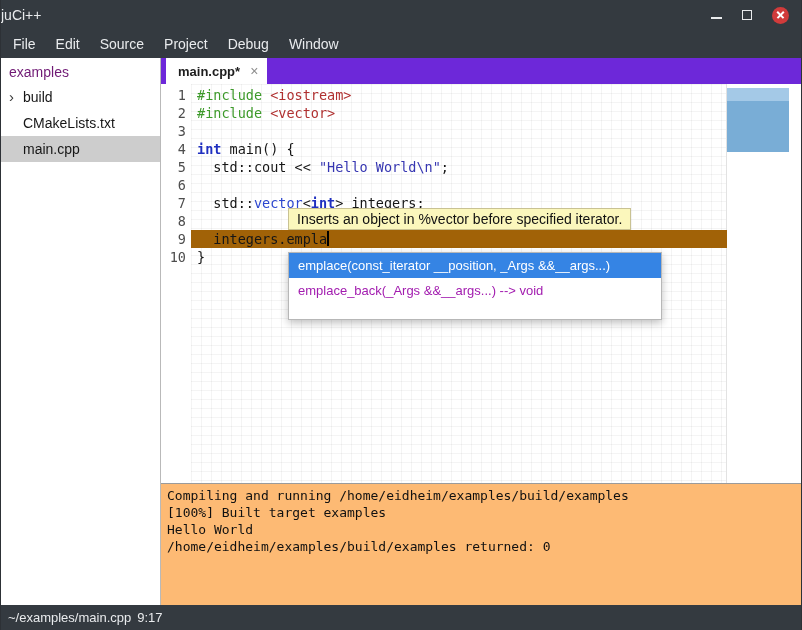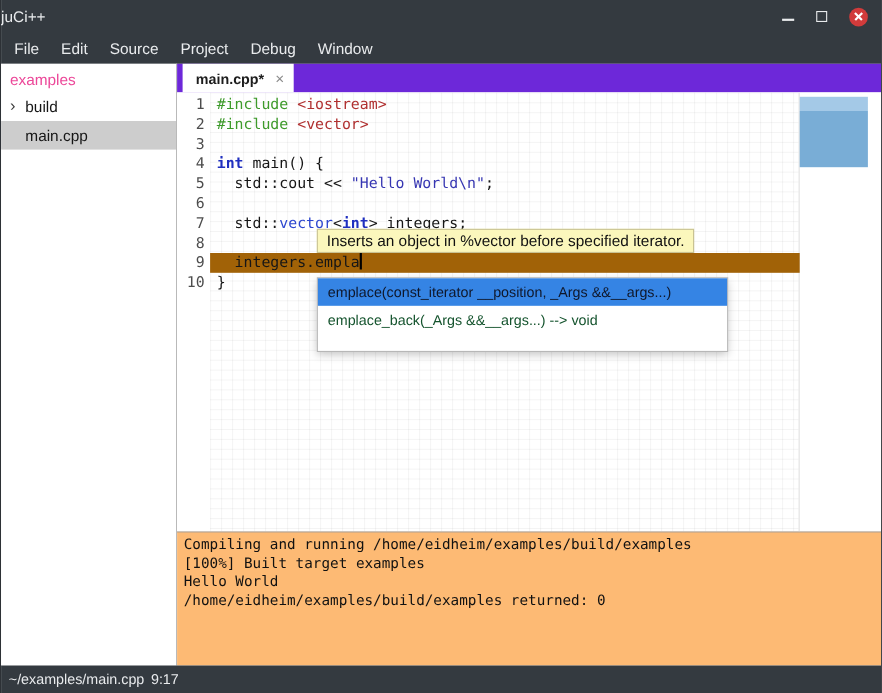--- a/index.html
+++ b/index.html
@@ -24,21 +24,21 @@
     content:""; position:absolute; left:4px; right:4px; top:7.5px; height:1.6px; background:#fff;
   }
   .btn-close::before{ transform:rotate(45deg); }
   .btn-close::after{ transform:rotate(-45deg); }
   
   .menubar{ height:28px; flex:none; background:var(--titlebar-bg,#343a40); display:flex; align-items:center; padding-left:2px; }
   .menu-item{ color:#e9ebed; font-size:14px; padding:0 10px; line-height:28px; cursor:default; }
   
   .main{ flex:1; display:flex; min-height:0; }
   .sidebar{ width:160px; flex:none; background:#fff; border-right:1px solid #b9b9b9; }
-  .sidebar-header{ color:#ec4899; font-size:14px; padding:6px 8px 4px 8px; }
+  .sidebar-header{ color:#701a75; font-size:14px; padding:6px 8px 4px 8px; }
   .tree-item{ height:26px; display:flex; align-items:center; padding-left:8px; font-size:14px; color:#161616; cursor:default; }
   .tree-item.selected{ background:var(--selection-bg,#cdcdcd); }
   .chevron{ width:14px; flex:none; color:#3a3a3a; font-size:15px; line-height:14px; }
   .right{ flex:1; display:flex; flex-direction:column; min-width:0; }
   
   .tabbar{ height:26px; flex:none; background:#6d28d9; display:flex; align-items:stretch; padding-left:5px; }
   .tab{ background:#fff; display:flex; align-items:center; gap:10px; padding:0 9px 0 12px; font-size:13px; font-weight:bold; color:#1d1d1d; }
   .tab-close{ color:#8d8d8d; font-weight:normal; font-size:14px; cursor:default; }
   
   .editor{
@@ -71,22 +71,22 @@
   .tooltip{
     position:absolute; left:127px; top:124px; z-index:5;
     background:var(--tooltip-bg,#fbf7bc); border:1px solid var(--tooltip-border,#c9c293);
     padding:2px 8px; font-family:"Liberation Sans",sans-serif; font-size:14px; color:#111; white-space:nowrap;
   }
   .popup{
     position:absolute; left:127px; top:168px; width:374px; z-index:6;
     background:#fff; border:1px solid #b7b7b7; box-shadow:0 3px 8px rgba(0,0,0,0.25);
     padding-bottom:16px; font-family:"Liberation Sans",sans-serif; font-size:13px;
   }
-  .popup-item{ padding:5px 9px; color:#14532d; white-space:nowrap; cursor:default; }
-  .popup-item.selected{ background:var(--accent,#3584e4); color:#0f172a; }
+  .popup-item{ padding:5px 9px; color:#a21caf; white-space:nowrap; cursor:default; }
+  .popup-item.selected{ background:var(--accent,#3584e4); color:#ffffff; }
   
   .terminal{
     flex:1; border-top:1px solid #9b9b9b; background:#fdba74; overflow:hidden;
     font-family:"DejaVu Sans Mono", monospace; font-size:13px; color:#111;
     padding:3px 6px;
   }
   .term-line{ line-height:17px; white-space:pre; }
   
   .statusbar{
     height:25px; flex:none; background:var(--titlebar-bg,#343a40); color:#e9ebed;
@@ -118,20 +118,24 @@
 
   <div class="main">
 
     <div class="sidebar">
       <div class="sidebar-header">examples</div>
       <div>
           <div class="tree-item">
             <span class="chevron">›</span>
             <span class="tree-label">build</span>
           </div>
+          <div class="tree-item">
+            <span class="chevron"></span>
+            <span class="tree-label">CMakeLists.txt</span>
+          </div>
           <div class="tree-item selected">
             <span class="chevron"></span>
             <span class="tree-label">main.cpp</span>
           </div>
         </div>
     </div>
 
     <div class="right">
 
       <div class="tabbar">

